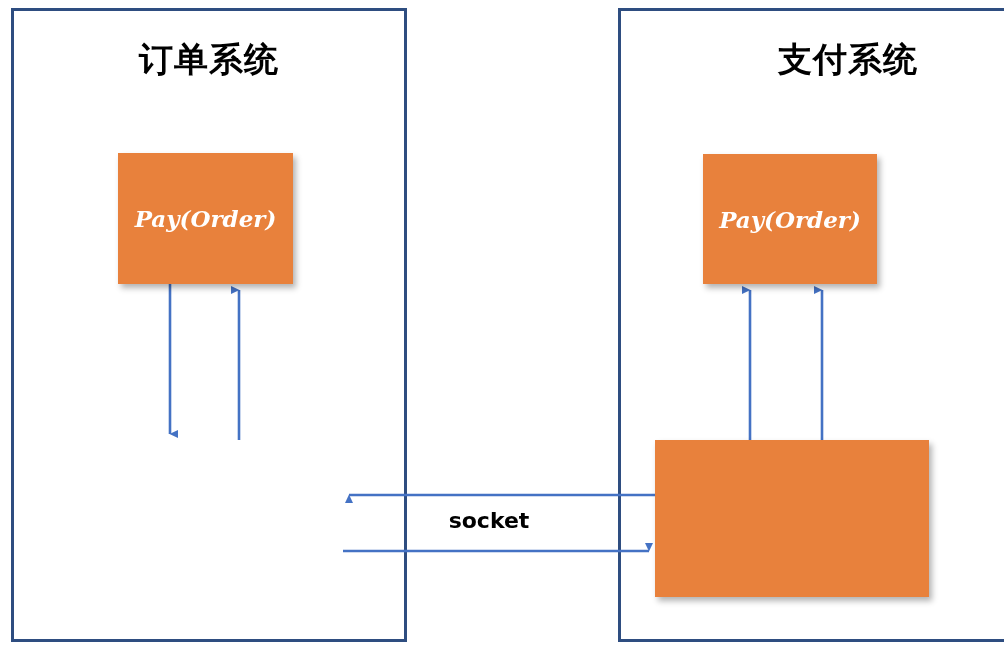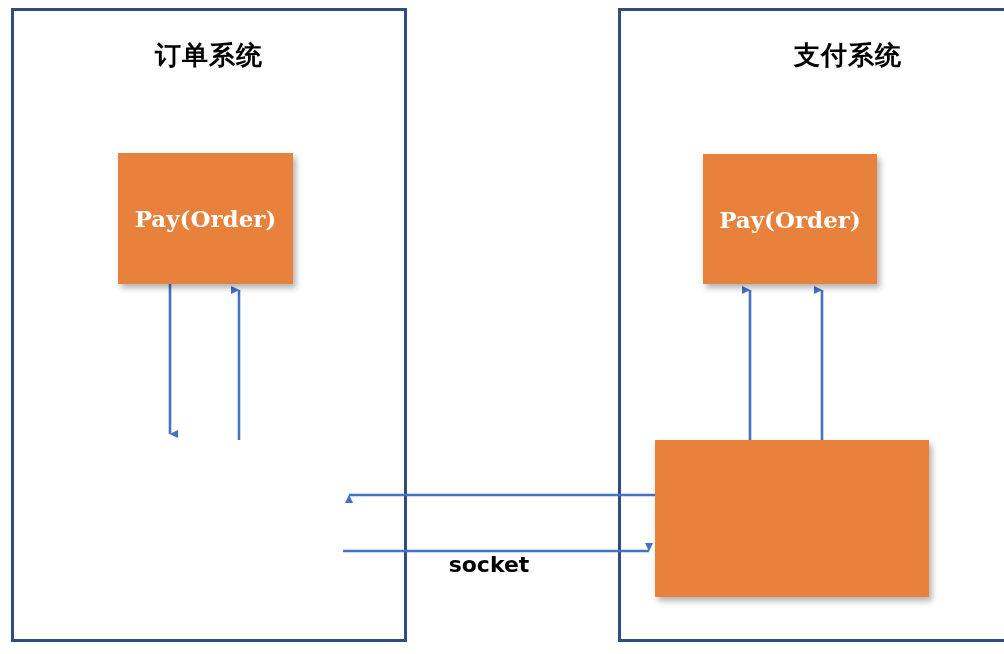--- a/index.html
+++ b/index.html
@@ -29,21 +29,21 @@
   #panel-left  { left: 11px;  top: 8px; width: 396px; height: 634px; }
   #panel-right { left: 618px; top: 8px; width: 418px; height: 634px; padding-left: 21px; }
 
   
   .panel-title {
     position: absolute;
     top: 30px;
     width: 100%;
     text-align: center;
     font-family: "DejaVu Sans", "Liberation Sans", sans-serif;
-    font-size: 26px;
+    font-size: 34px;
     font-weight: bold;
     color: #000000;
     letter-spacing: 1px;
     line-height: 1.1;
     white-space: nowrap;
   }
 
   
   .obox {
     position: absolute;
@@ -56,20 +56,21 @@
     color: #ffffff;
     font-family: "DejaVu Serif", "Liberation Serif", serif;
     font-weight: bold;
     text-align: center;
     box-shadow: 3px 4px 6px rgba(0,0,0,0.30);
     z-index: 3;
   }
   .obox .line1, .obox .line2 {
     display: block;
     white-space: nowrap;
+    font-style: italic;
   }
 
   #box-pay-left  { left: 118px; top: 153px; width: 175px; height: 131px; font-size: 23px; }
   #box-pay-right { left: 703px; top: 154px; width: 174px; height: 130px; font-size: 23px; }
 
   #box-stub     { left: 72px;  top: 440px; width: 271px; height: 156px; font-size: 25px; }
   #box-skeleton { left: 655px; top: 440px; width: 274px; height: 157px; font-size: 25px; }
 
   #box-stub .line2, #box-skeleton .line2 { font-size: 25px; margin-top: 2px; }
 
@@ -89,21 +90,20 @@
     left: 429px;
     top: 508px;
     width: 120px;
     text-align: center;
     font-family: "DejaVu Sans", "Liberation Sans", sans-serif;
     font-size: 22px;
     font-weight: bold;
     color: #000000;
     z-index: 4;
     white-space: nowrap;
-    margin-top: 44px;
   }
 </style>
 </head>
 <body>
 
 <div id="canvas">
 
   <svg id="wires" viewBox="0 0 1004 654" xmlns="http://www.w3.org/2000/svg">
     <defs>
       <marker id="arw-down" markerWidth="9" markerHeight="9" refX="4.5" refY="8" orient="auto" markerUnits="userSpaceOnUse">

